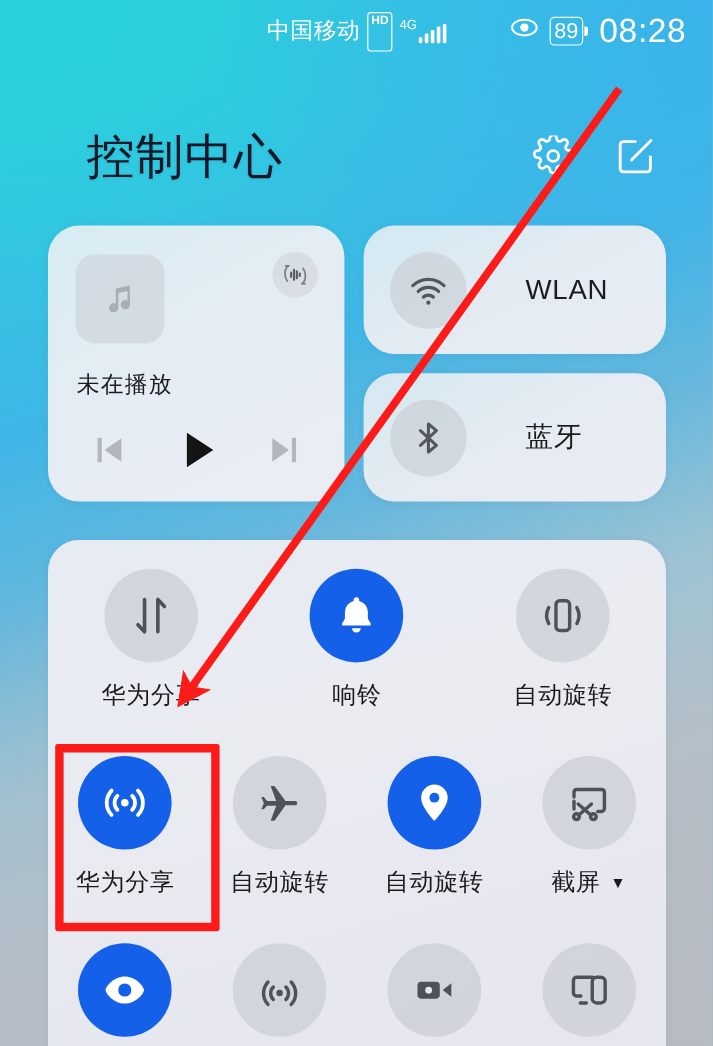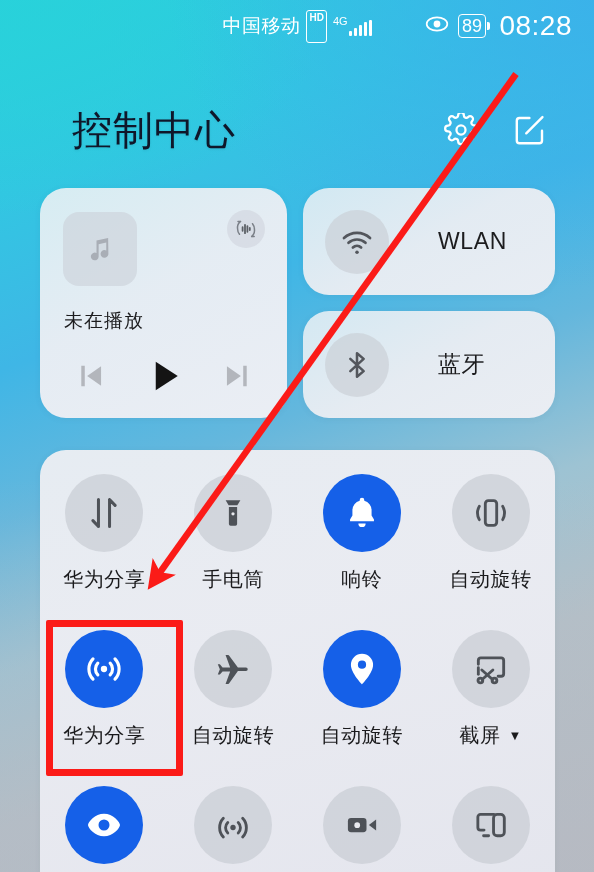--- a/index.html
+++ b/index.html
@@ -312,30 +312,20 @@
     <div class="tgl-row">
       <div class="tgl">
         <span class="circle">
           <svg width="38" height="38" viewBox="0 0 24 24" fill="none" stroke="#4e5258" stroke-width="1.9" stroke-linecap="round" stroke-linejoin="round">
             <path d="M8.5 3.5v17M8.5 20.5 5 16.8M15.5 20.5v-17M15.5 3.5 19 7.2"></path>
           </svg>
         </span>
         <span class="name">华为分享</span>
       </div>
 
-      <div class="tgl">
-        <span class="circle">
-          <svg width="34" height="34" viewBox="0 0 24 24" fill="#4e5258">
-            <path d="M6.8 3h10.4l-2.1 3.6H8.9z"></path>
-            <path d="M9.1 7.8h5.8v12a1.2 1.2 0 0 1-1.2 1.2h-3.4a1.2 1.2 0 0 1-1.2-1.2z"></path>
-            <circle cx="12" cy="12.6" r="1.15" fill="#e8e9ee"></circle>
-          </svg>
-        </span>
-        <span class="name">手电筒</span>
-      </div>
 
       <div class="tgl">
         <span class="circle on">
           <svg width="38" height="38" viewBox="0 0 24 24" fill="#ffffff">
             <path d="M12 2.3a1.45 1.45 0 0 1 1.45 1.45v.55a6 6 0 0 1 4.6 5.83v3.5l1.5 2.5v1.1H4.45v-1.1l1.5-2.5v-3.5a6 6 0 0 1 4.6-5.83v-.55A1.45 1.45 0 0 1 12 2.3z"></path>
             <path d="M9.7 18.6h4.6a2.3 2.3 0 0 1-4.6 0z"></path>
           </svg>
         </span>
         <span class="name">响铃</span>
       </div>

